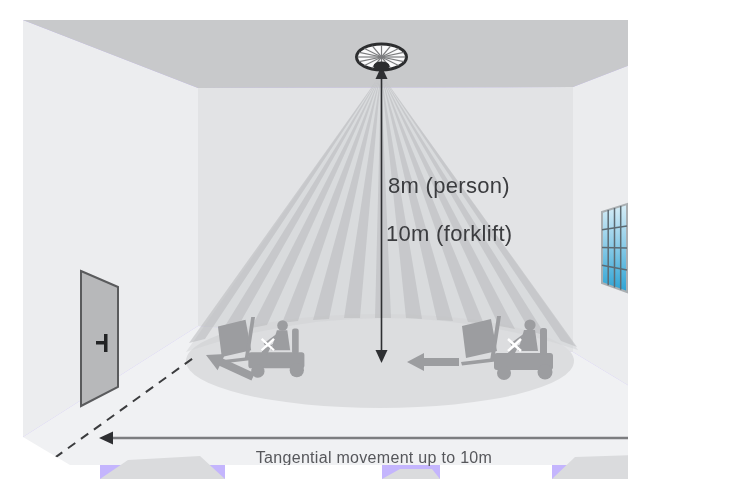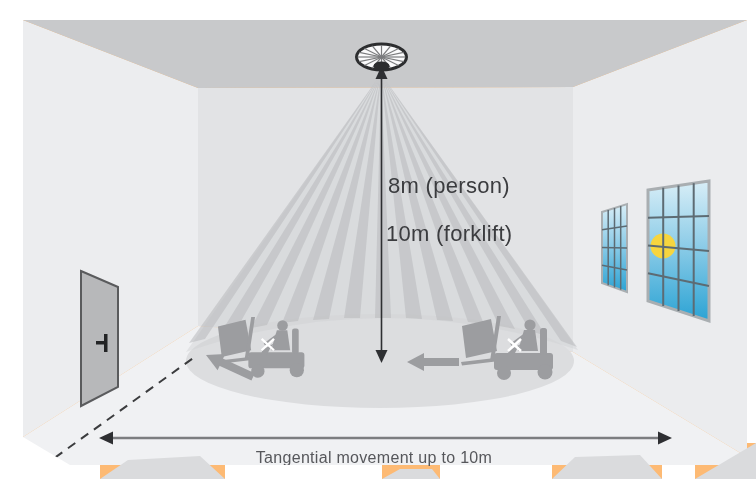--- a/index.html
+++ b/index.html
@@ -1,19 +1,19 @@
 <!DOCTYPE html>
 <html><head>
 <meta charset="utf-8">
 <style>
   html,body{margin:0;padding:0;background:#ffffff;}
   .stage{
     position:relative;
-    width:756px;height:479px;
-    background:#fdba74;
+    width:628px;height:479px;
+    background:#c4b5fd;
     font-family:"Liberation Sans", sans-serif;
     overflow:hidden;
   }
   svg{display:block;}
   .range-label{
     font-family:"Liberation Sans", sans-serif;
     font-size:22px;
     font-weight:300;
     letter-spacing:.3px;
     fill:#3b3c3f;

